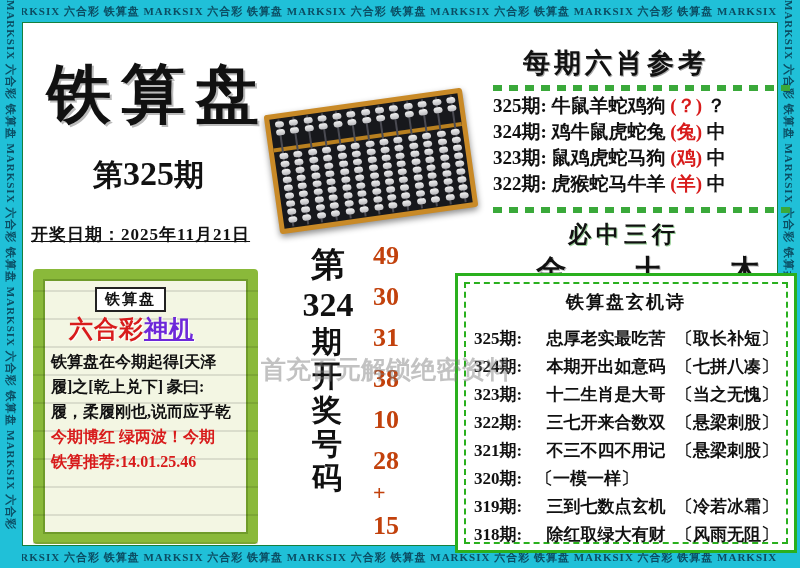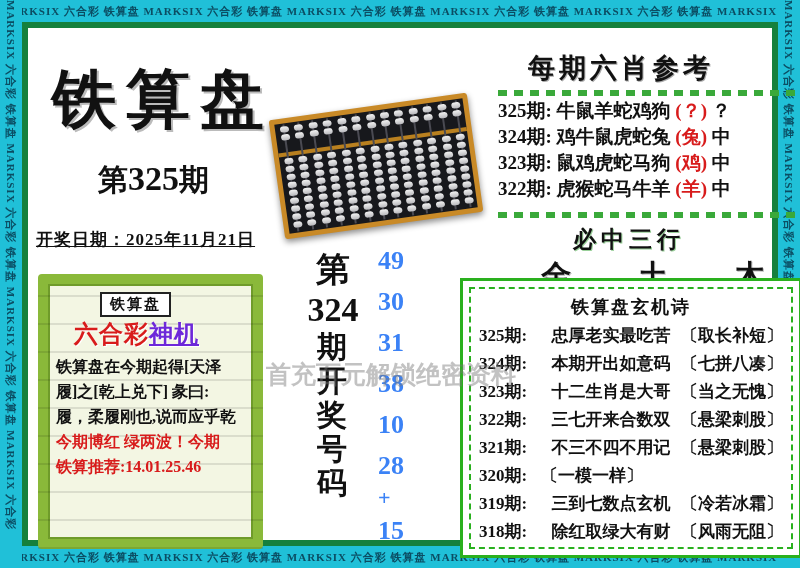--- a/index.html
+++ b/index.html
@@ -37,21 +37,21 @@
   }
   .band-left .vtext { transform: rotate(90deg) translateY(-22px); }
   .band-right .vtext { transform: rotate(90deg) translateY(-22px); }
   .marktxt { color:#0b4d63; }
 
   
   .canvas {
     position:absolute; left:22px; top:22px;
     width:756px; height:524px;
     background:#ffffff;
-    border:6px solid #15803d;
+    border:1px solid #15803d;
     padding-left:28px;
   }
 
   
   .title-big {
     position:absolute; left:24px; top:28px;
     font-family:"Liberation Serif", serif;
     font-weight:bold;
     font-size:64px;
     letter-spacing:10px;
@@ -154,21 +154,21 @@
   .green-box-inner {
     width:100%; height:100%;
     border:2px dashed #2ab01e;
     padding:6px 8px;
   }
   .gb-title {
     text-align:center;
     font-family:"Liberation Serif", serif;
     font-weight:bold; font-size:18px; color:#111;
     letter-spacing:2px;
-    margin-bottom:3px;
+    margin-bottom:11px;
   }
   .gb-row {
     display:flex; align-items:baseline;
     font-family:"Liberation Serif", serif;
     font-size:17px; font-weight:bold; color:#111;
     line-height:28px; white-space:nowrap;
   }
   .gb-iss { width:62px; }
   .gb-text { flex:1;text-align:center; }
   .gb-paren { color:#111; }
@@ -226,21 +226,21 @@
     font-size:34px; line-height:40px;
   }
   .mid-vert {
     font-size:30px; line-height:34px;
     letter-spacing:2px;
   }
   .nums-col {
     position:absolute; left:350px; top:212px; width:70px;
     text-align:left;
     font-family:"Liberation Serif", serif;
-    font-weight:bold; font-size:26px; color:#3b82f6;
+    font-weight:bold; font-size:26px; color:#c2410c;
     line-height:41px;
   }
   .plus {
     font-size:22px; line-height:24px;
   }
 
   
   .watermark {
     position:absolute; left:238px; top:330px;
     font-family:"Liberation Sans", sans-serif;

